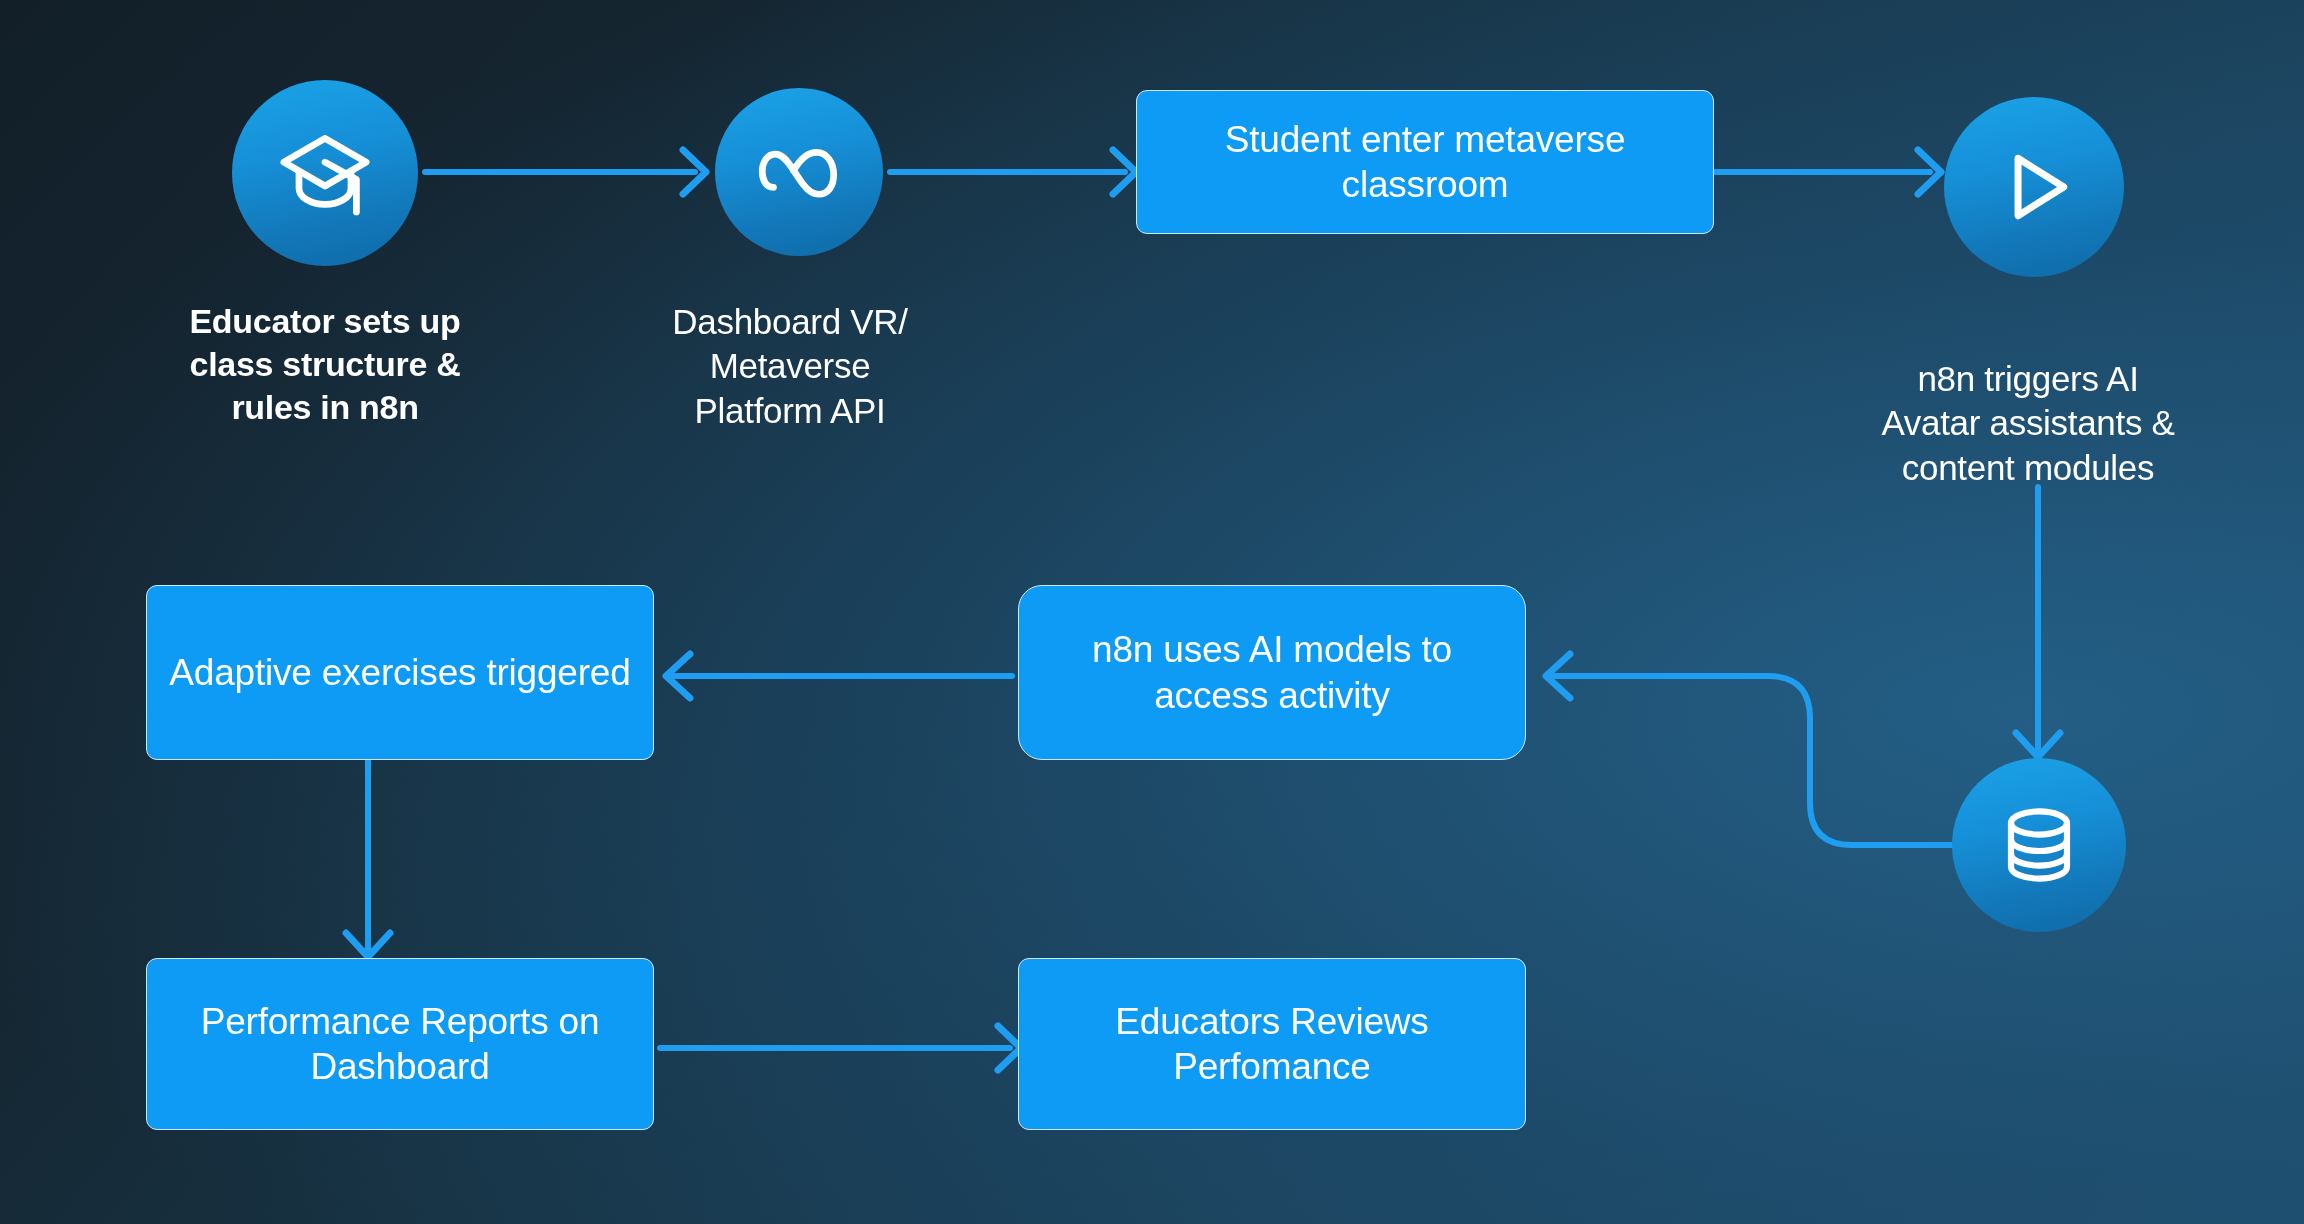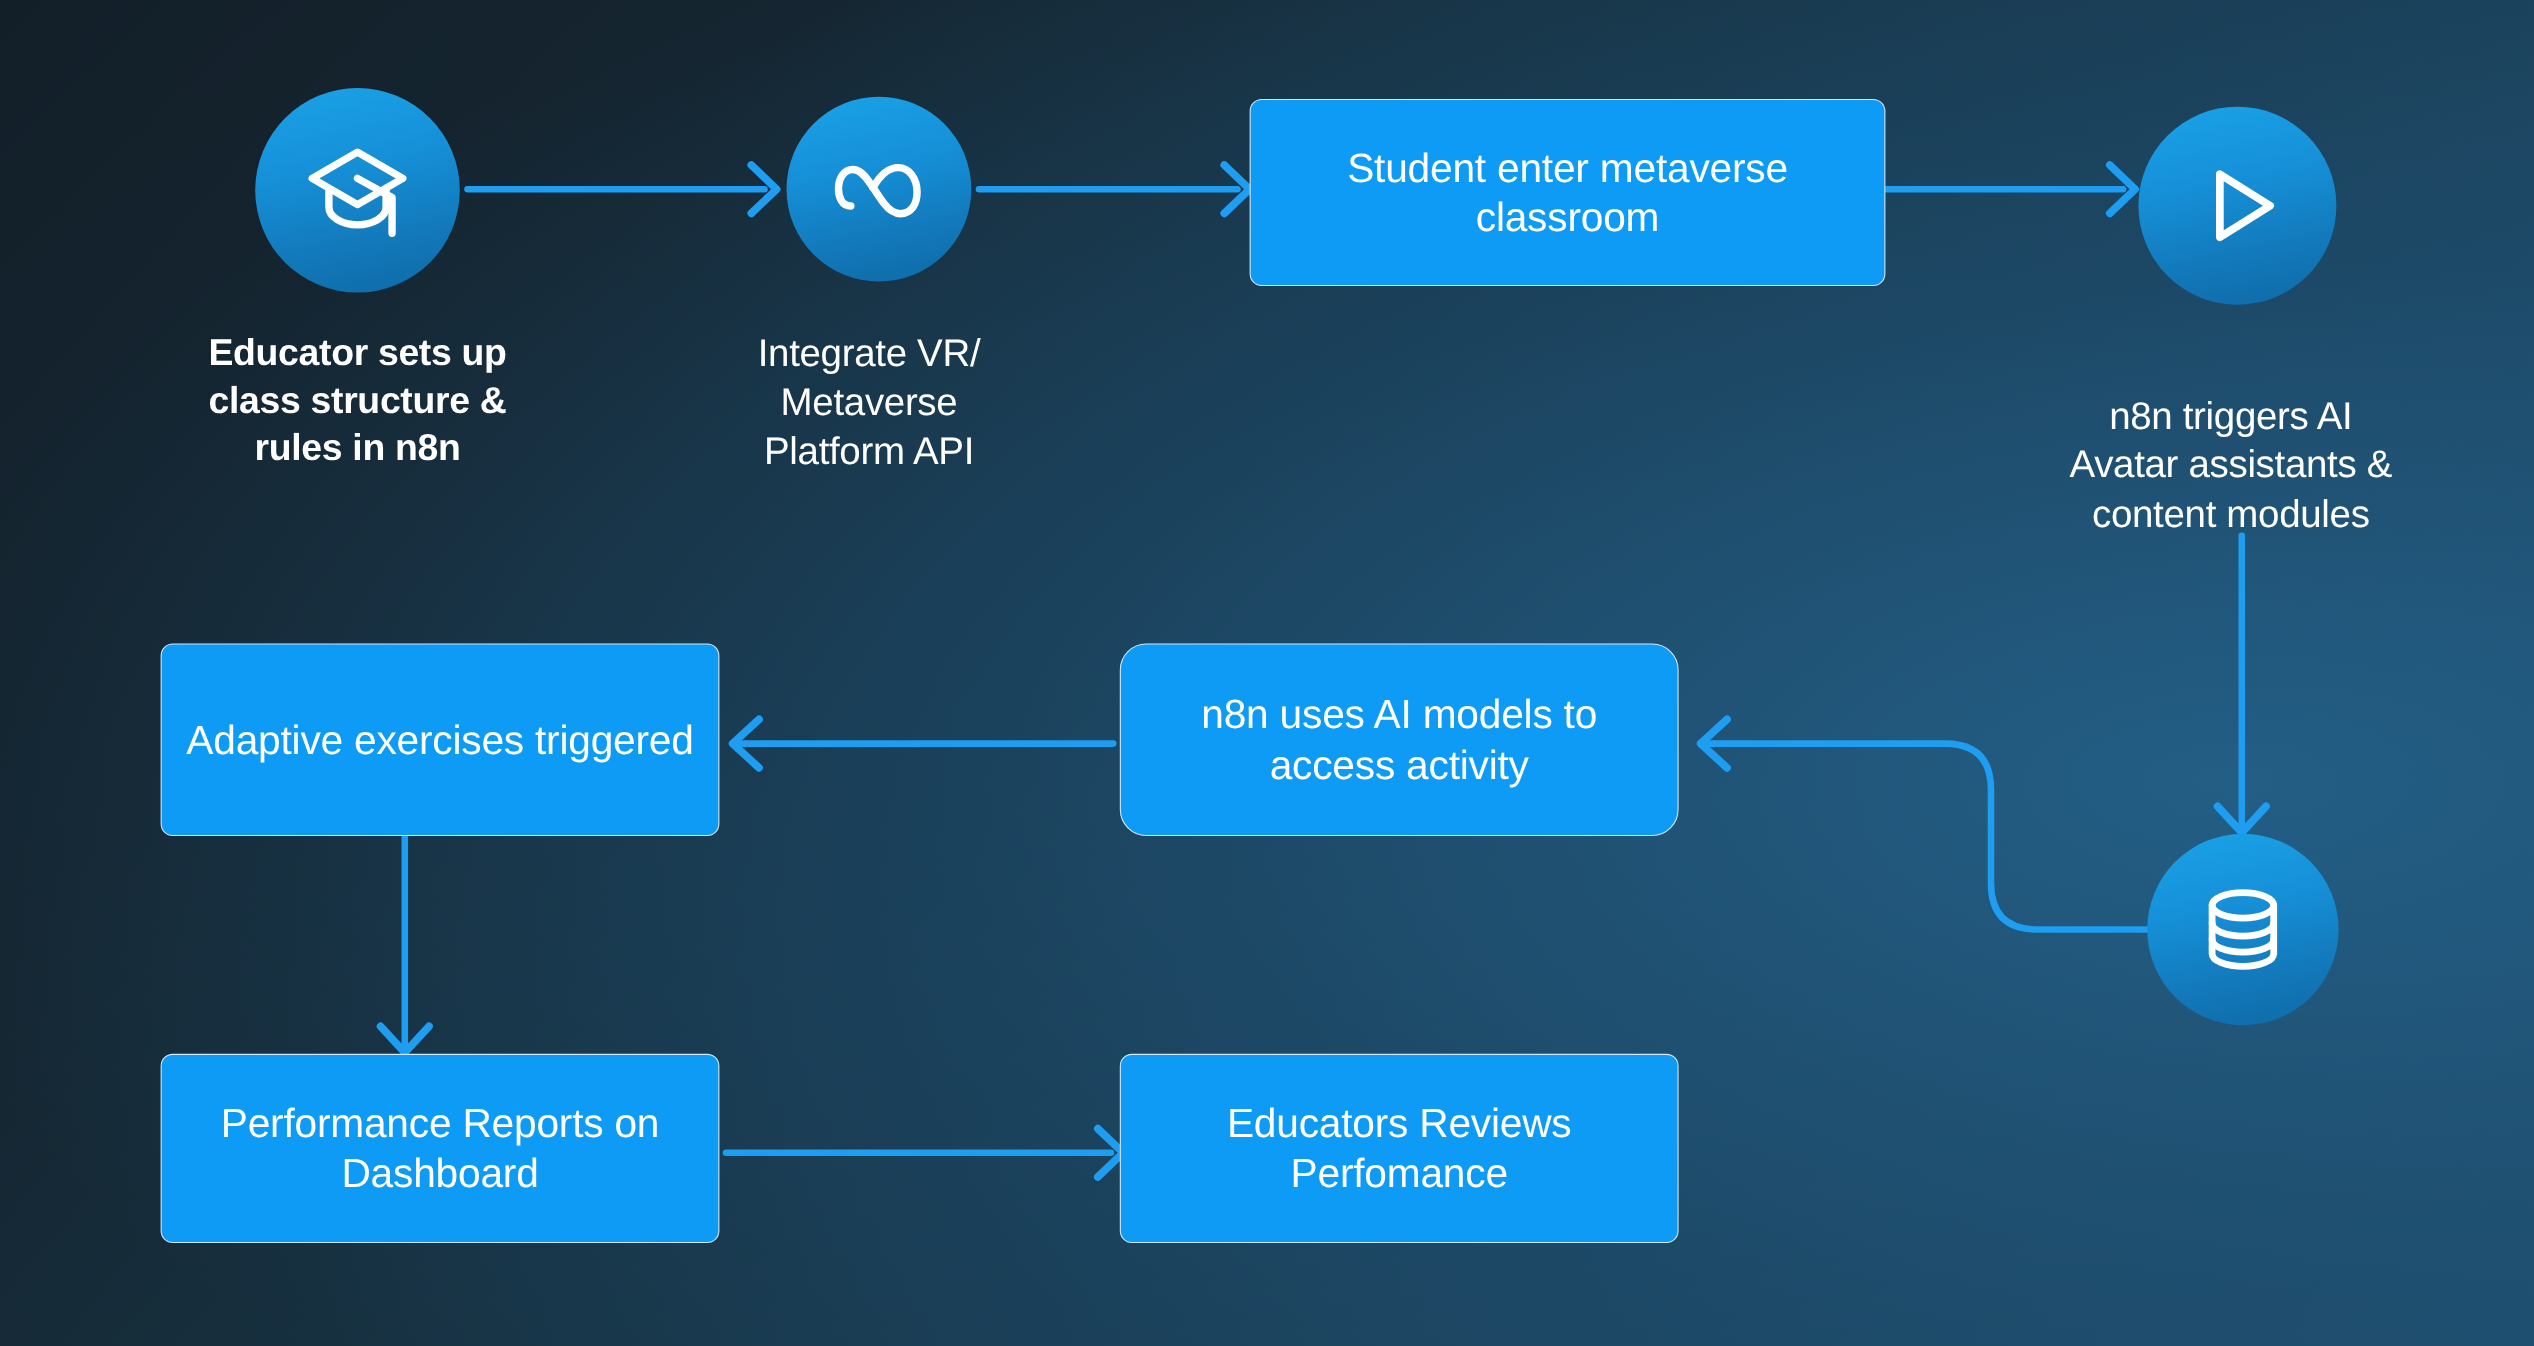--- a/index.html
+++ b/index.html
@@ -110,25 +110,25 @@
   </div>
   <div class="caption bold" style="left:110px; top:300px; width:430px; font-size:34px;">Educator sets up
 class structure &amp;
 rules in n8n</div>
 
   <div class="icon-circle" style="left:715px; top:88px; width:168px; height:168px;">
     <svg width="98" height="98" viewBox="0 0 48 48">
       <path d="M11.5 31.5 C7.5 31.5 6 27.5 6 23.8 C6 19 8.6 15.2 12.4 15.2 C15.4 15.2 17.6 17.6 20.3 21.6 C22.6 25 24.2 27.6 26.3 30.4 C28.6 33.4 30.7 34.9 33.6 34.9 C38.3 34.9 41 30.8 41 25.4 C41 19.3 37.6 14.4 32.6 14.4 C28 14.4 24.2 18.3 21.3 23.4" fill="none" stroke="#ffffff" stroke-width="3.3" stroke-linecap="round" stroke-linejoin="round"></path>
     </svg>
   </div>
-  <div class="caption" style="left:600px; top:300px; width:380px; font-size:35px;">Integrate VR/
+  <div class="caption" style="left:600px; top:300px; width:380px; font-size:35px;">Dashboard VR/
 Metaverse
 Platform API</div>
 
-  <div class="node-box" style="left:1136px; top:90px; width:578px; height:170px; font-size:37px;">
+  <div class="node-box" style="left:1136px; top:90px; width:578px; height:144px; font-size:37px;">
     <span>Student enter
 metaverse classroom</span>
   </div>
 
   <div class="icon-circle" style="left:1944px; top:97px; width:180px; height:180px;">
     <svg width="102" height="102" viewBox="0 0 48 48">
       <path d="M16.5 10.5 L38 24 L16.5 37.5 Z" fill="none" stroke="#ffffff" stroke-width="3.3" stroke-linecap="round" stroke-linejoin="round"></path>
     </svg>
   </div>
   <div class="caption" style="left:1828px; top:322px; width:400px; font-size:35px;margin-top:35px;">n8n triggers AI

